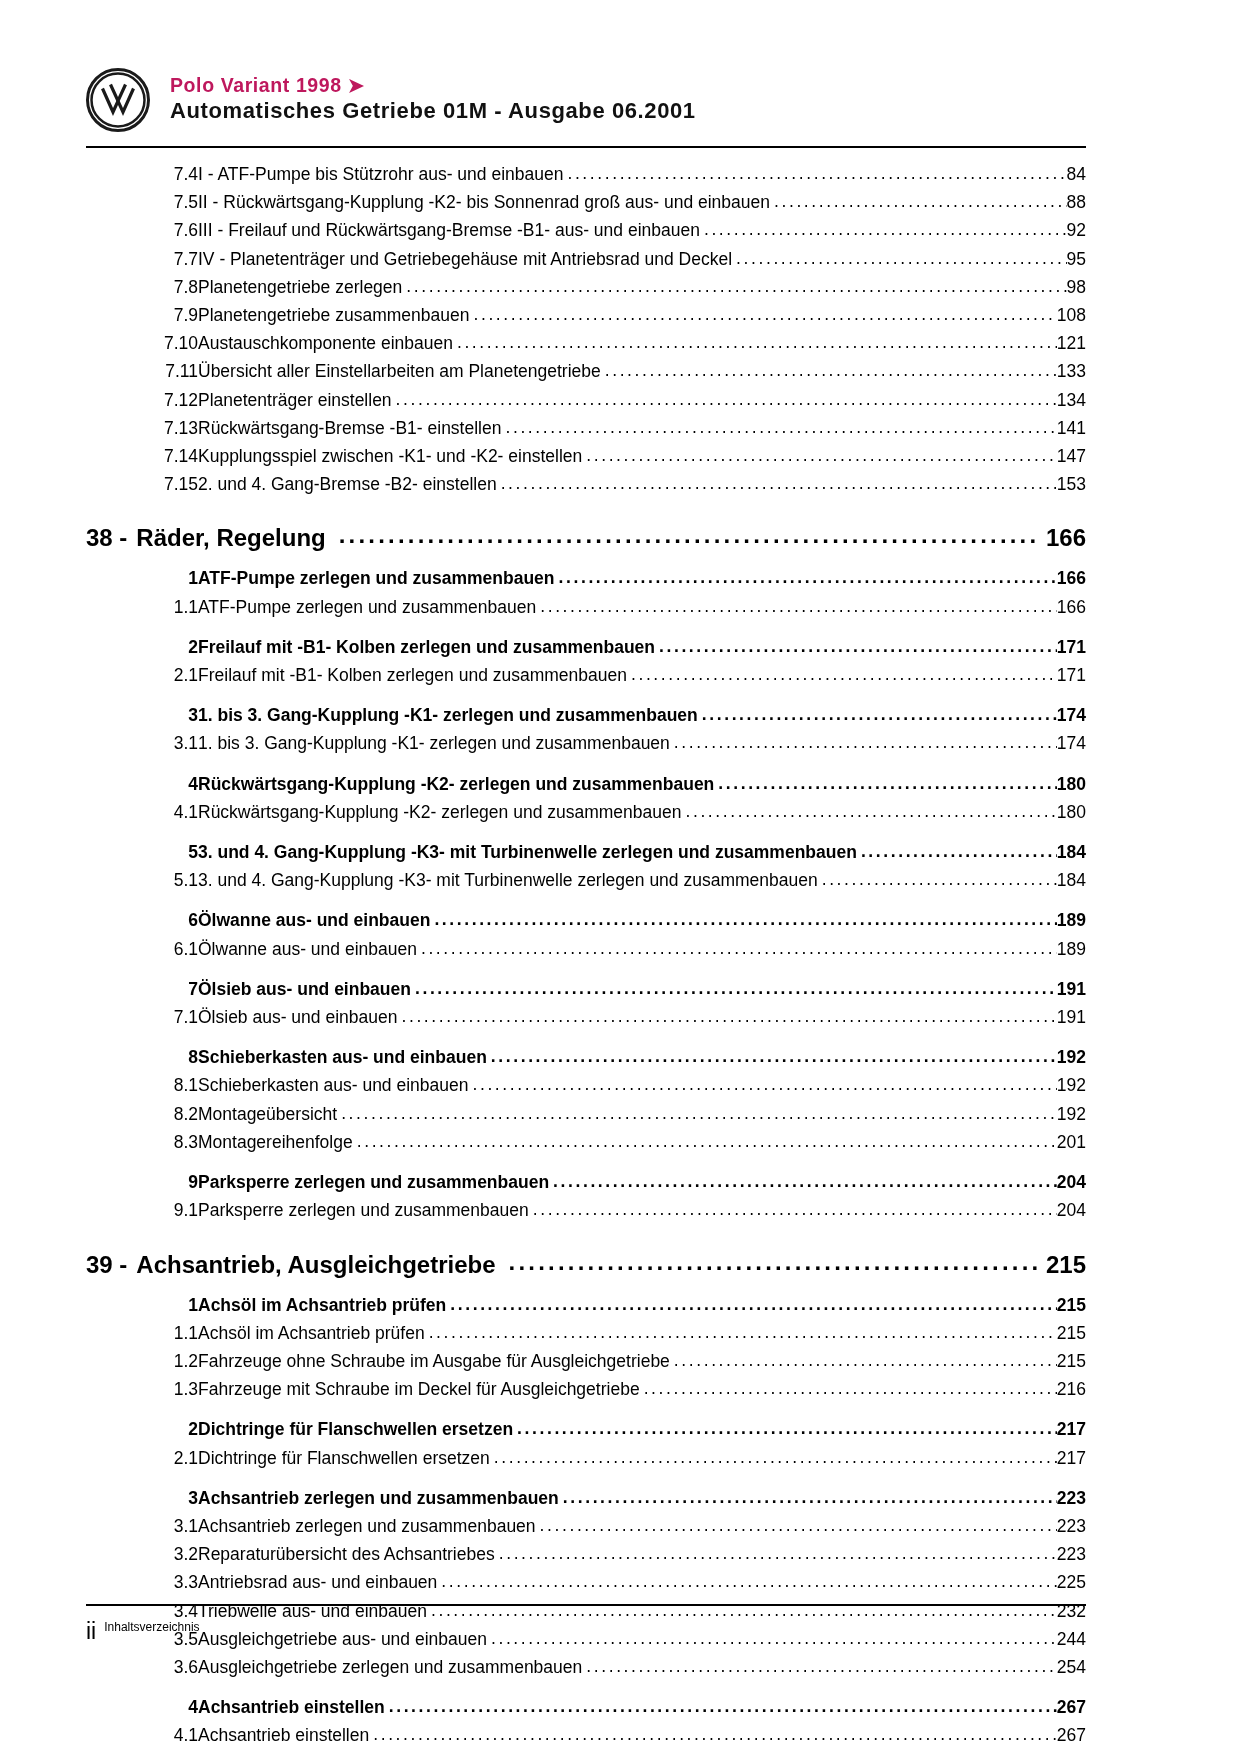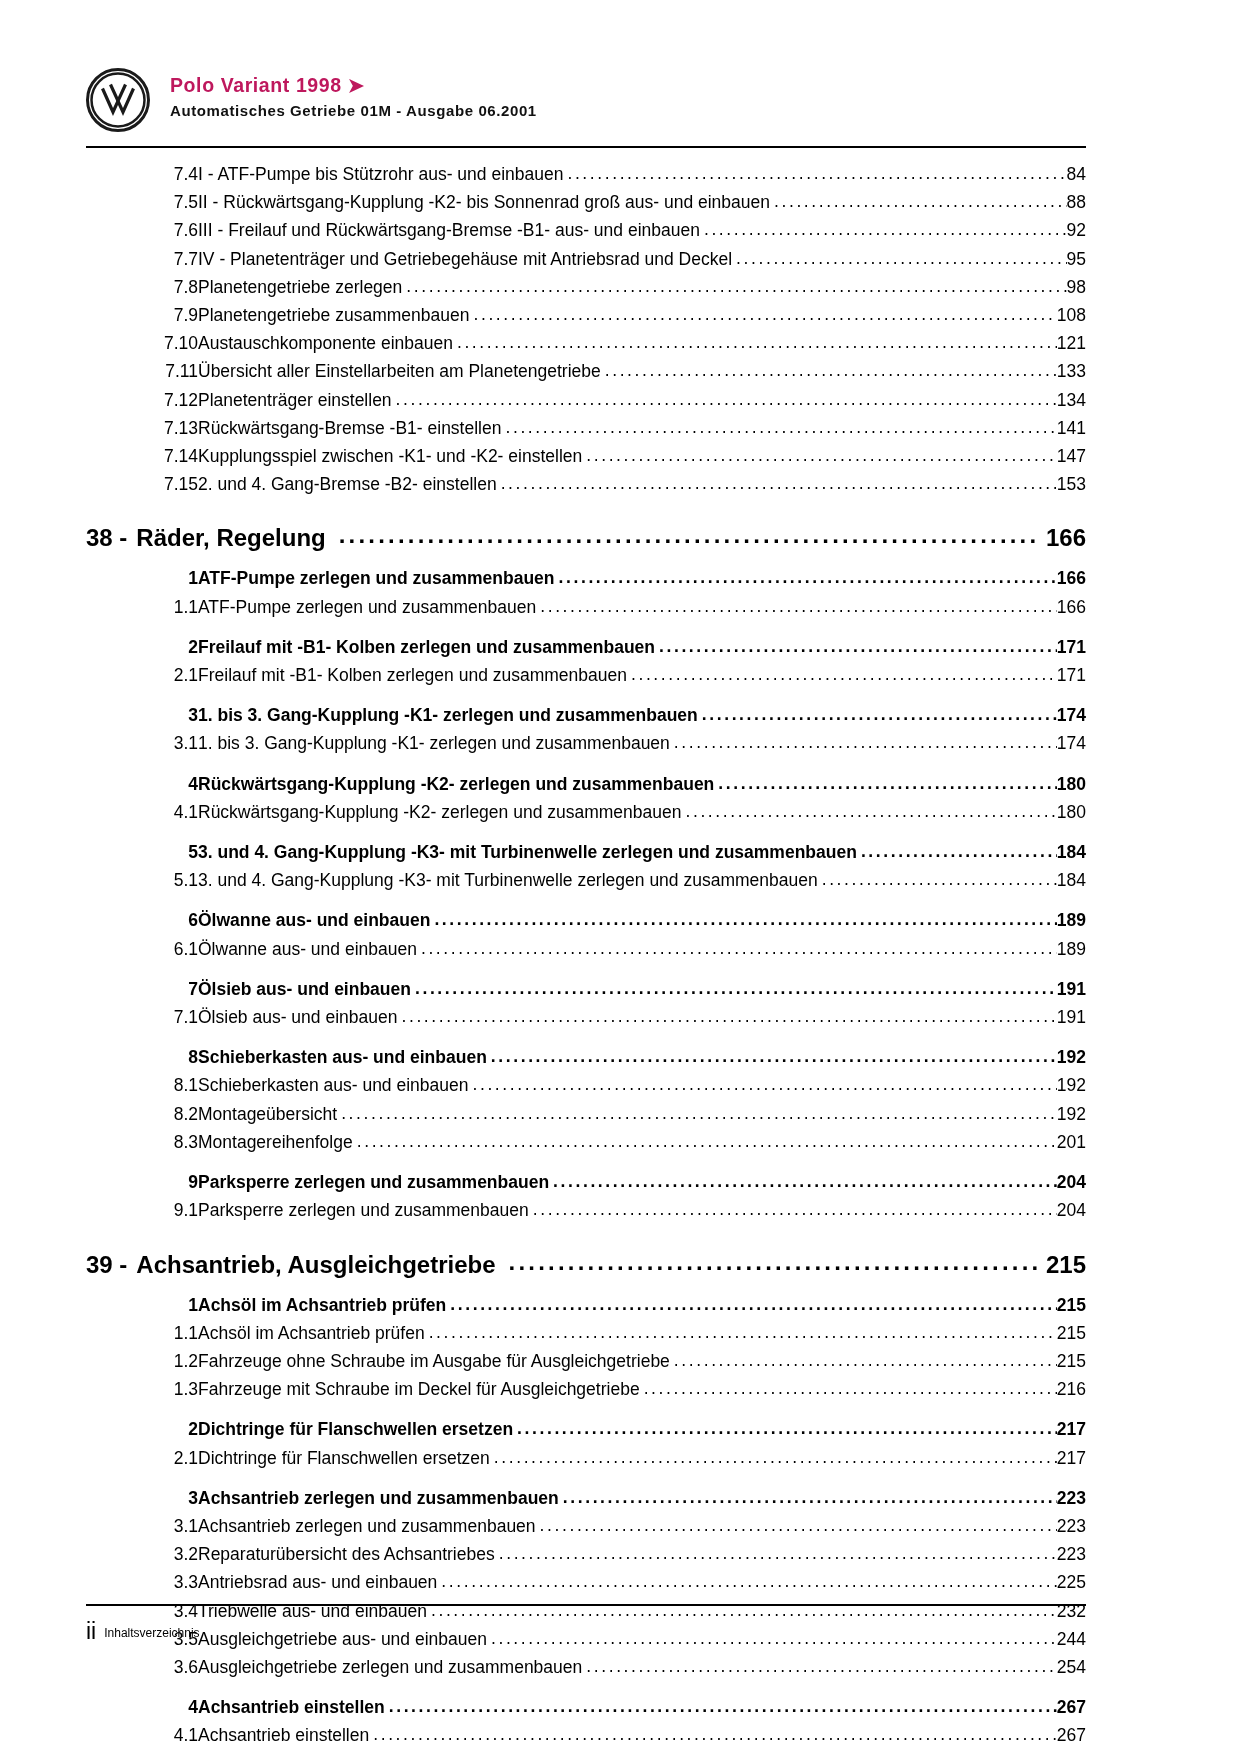--- a/index.html
+++ b/index.html
@@ -49,21 +49,21 @@
   }
   .header-line1 {
     font-size: 19.5px;
     letter-spacing: 0.6px;
     font-weight: bold;
     color: #be185d;
     line-height: 26px;
     white-space: nowrap;
   }
   .header-line2 {
-    font-size: 15px;
+    font-size: 22px;
     letter-spacing: 0.6px;
     font-weight: bold;
     color: #111;
     line-height: 26px;
     white-space: nowrap;
   }
   .header-rule {
     position: absolute;
     left: 86px;
     top: 146px;
@@ -139,21 +139,21 @@
     width: 1000px;
     height: 2px;
     background: #000000;
   }
   .footer {
     position: absolute;
     left: 86px;
     top: 1618px;
     width: 1000px;
     display: flex;
-    align-items: center;
+    align-items: flex-start;
   }
   .footer .folio {
     font-size: 23px;
     font-weight: normal;
     padding-right: 8px;
   }
   .footer .label {
     font-size: 12px;
     padding-top: 2px;
   }

